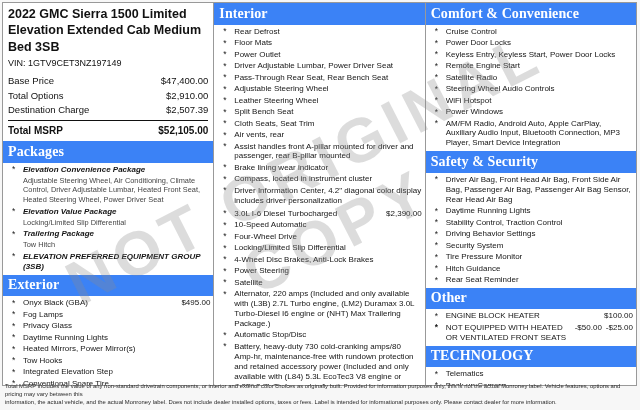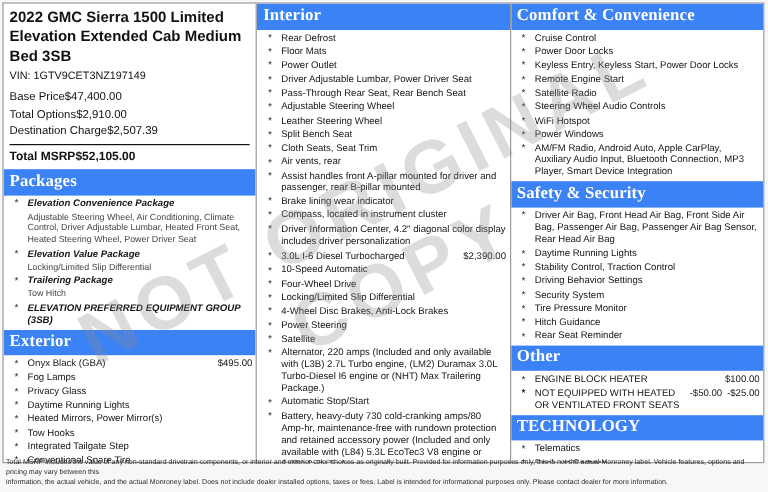--- a/index.html
+++ b/index.html
@@ -12,21 +12,21 @@
     background:#fff;border:1px solid #999;display:flex;z-index:1;
   }
   .col{flex:1 1 0;overflow:hidden;position:relative;}
   .col + .col{border-left:1px solid #999;}
 
   
   .veh-title{font-size:12.5px;font-weight:bold;line-height:1.3;padding:3px 6px 2px 5px;}
   .meta-line{font-size:9px;line-height:1.45;padding:0 5px;color:#111;}
   .meta-line:first-of-type{margin-top:2px;}
   .prices{padding:4px 5px 3px 5px;font-size:9.5px;}
-  .price-row{display:flex;line-height:1.55;}
+  .price-row{display:flex;justify-content:space-between;line-height:1.55;}
   .total-row{font-weight:bold;border-top:1.5px solid #111;margin-top:2px;padding-top:2px;font-size:10px;}
 
   
   .sec-bar{background:#3b82f6;color:#fff;font-weight:bold;font-size:14px;
     padding:2.5px 5px 3px 5px;letter-spacing:.1px;font-family:Liberation Serif, serif;}
 
   
   ul.feat{list-style:none;margin:2px 0 3px 0;padding:0 3px 0 9px;}
   ul.feat li{position:relative;padding-left:11px;font-size:8px;line-height:1.24;
     margin:1.6px 0;color:#151515;}
@@ -87,21 +87,21 @@
           <li class="b"><span class="blt">*</span><span class="txt">ELEVATION PREFERRED EQUIPMENT GROUP (3SB)</span></li>
         </ul>
         <div class="sec-bar">Exterior</div>
         <ul class="feat">
           <li><span class="blt">*</span><span class="prc">$495.00</span><span class="txt">Onyx Black (GBA)</span></li>
           <li><span class="blt">*</span><span class="txt">Fog Lamps</span></li>
           <li><span class="blt">*</span><span class="txt">Privacy Glass</span></li>
           <li><span class="blt">*</span><span class="txt">Daytime Running Lights</span></li>
           <li><span class="blt">*</span><span class="txt">Heated Mirrors, Power Mirror(s)</span></li>
           <li><span class="blt">*</span><span class="txt">Tow Hooks</span></li>
-          <li><span class="blt">*</span><span class="txt">Integrated Tailgate Step</span></li>
+          <li><span class="blt">*</span><span class="txt">Integrated Elevation Step</span></li>
           <li><span class="blt">*</span><span class="txt">Conventional Spare Tire</span></li>
         </ul>
       </div>
   </div>
 
   <div class="col">
     <div>
         <div class="sec-bar">Interior</div>
         <ul class="feat">
           <li><span class="blt">*</span><span class="txt">Rear Defrost</span></li>
@@ -121,21 +121,21 @@
         </ul>
         <ul class="feat">
           <li><span class="blt">*</span><span class="prc">$2,390.00</span><span class="txt">3.0L I-6 Diesel Turbocharged</span></li>
           <li><span class="blt">*</span><span class="txt">10-Speed Automatic</span></li>
           <li><span class="blt">*</span><span class="txt">Four-Wheel Drive</span></li>
           <li><span class="blt">*</span><span class="txt">Locking/Limited Slip Differential</span></li>
           <li><span class="blt">*</span><span class="txt">4-Wheel Disc Brakes, Anti-Lock Brakes</span></li>
           <li><span class="blt">*</span><span class="txt">Power Steering</span></li>
           <li><span class="blt">*</span><span class="txt">Satellite</span></li>
           <li><span class="blt">*</span><span class="txt">Alternator, 220 amps (Included and only available with (L3B) 2.7L Turbo engine, (LM2) Duramax 3.0L Turbo-Diesel I6 engine or (NHT) Max Trailering Package.)</span></li>
-          <li><span class="blt">*</span><span class="txt">Automatic Stop/Start</span></li>
+          <li><span class="blt">*</span><span class="txt">Automatic Stop/Disc</span></li>
           <li><span class="blt">*</span><span class="txt">Battery, heavy-duty 730 cold-cranking amps/80 Amp-hr, maintenance-free with rundown protection and retained accessory power (Included and only available with (L84) 5.3L EcoTec3 V8 engine or (L3B) 2.7L Turbo engine.)</span></li>
         </ul>
       </div>
   </div>
 
   <div class="col">
     <div>
         <div class="sec-bar">Comfort &amp; Convenience</div>
         <ul class="feat">
           <li><span class="blt">*</span><span class="txt">Cruise Control</span></li>

